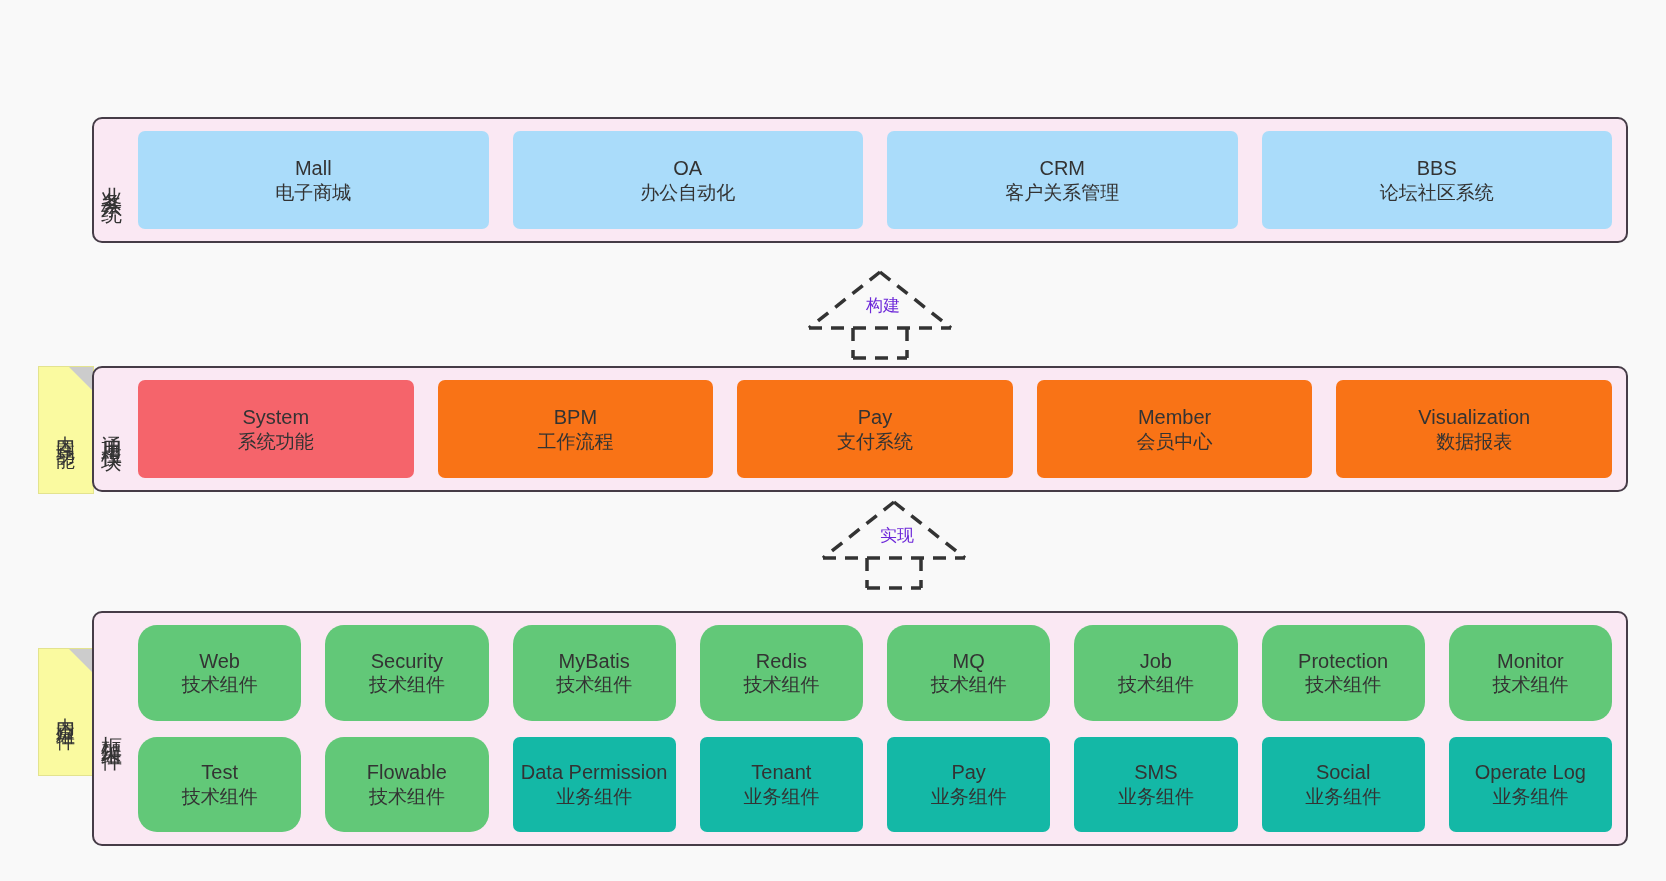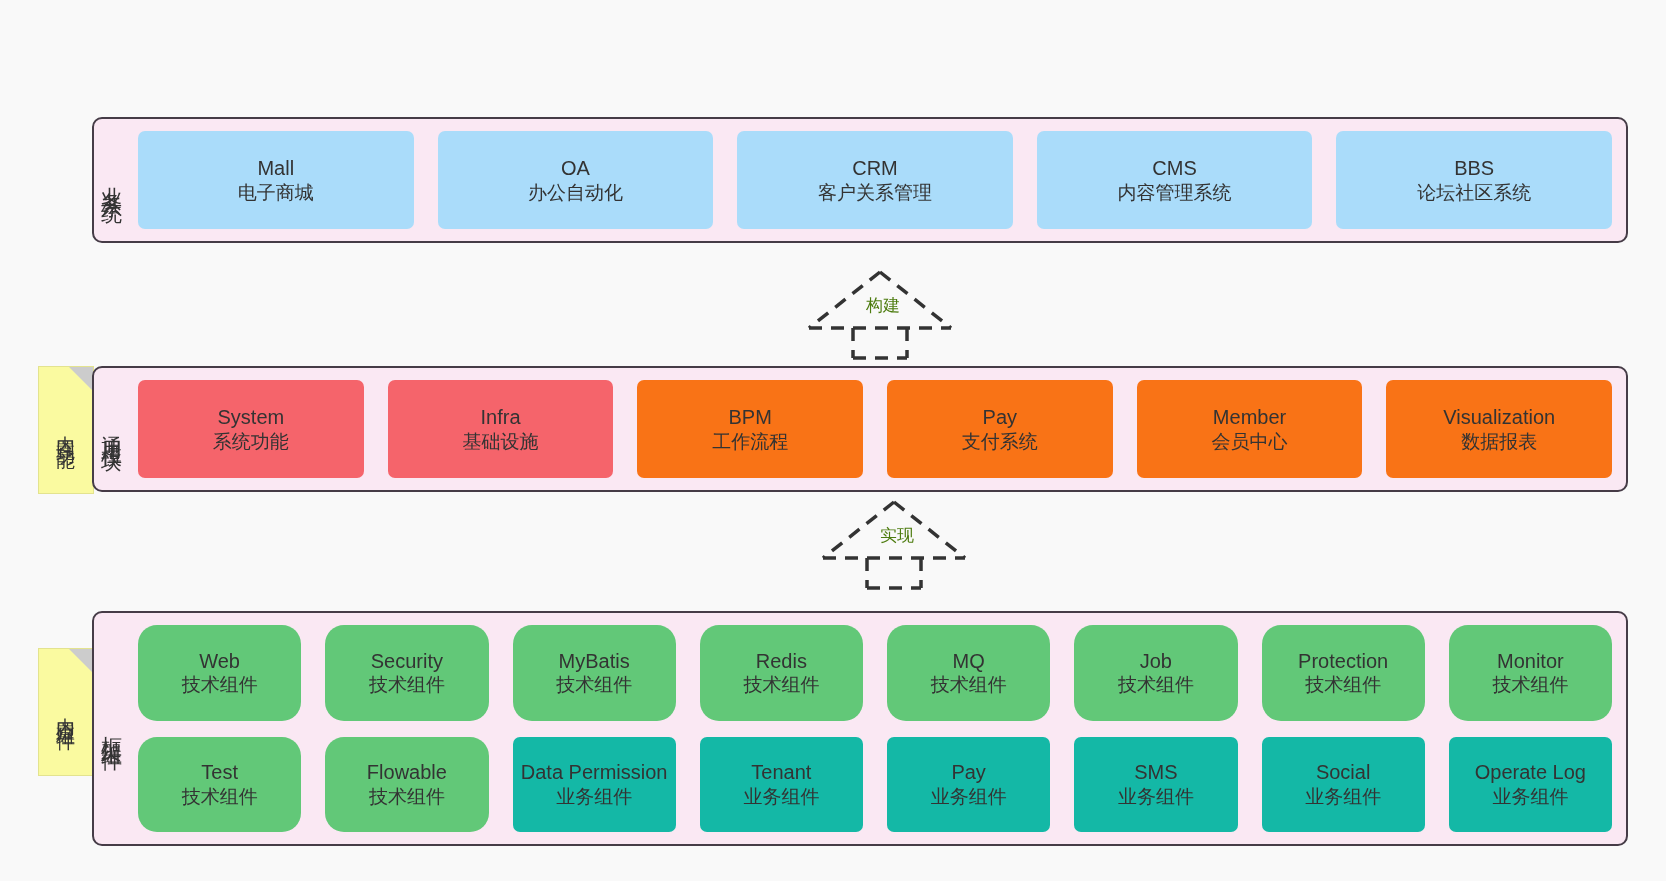--- a/index.html
+++ b/index.html
@@ -106,21 +106,21 @@
   }
 
   
   .arrow {
     position: absolute;
     pointer-events: none;
   }
   .arrow-label {
     position: absolute;
     font-size: 17px;
-    color: #4d7c0f;
+    color: #6d28d9;
     background: transparent;
     white-space: nowrap;
   }
 </style>
 </head>
 <body>
 
 <div id="canvas">
 
   <div class="layer" id="layer-business" style="left:92px; top:117px; width:1536px; height:126px;">
@@ -131,24 +131,20 @@
           <span class="en">Mall</span>
           <span class="cn">电子商城</span>
         </div>
         <div class="card c-blue">
           <span class="en">OA</span>
           <span class="cn">办公自动化</span>
         </div>
         <div class="card c-blue">
           <span class="en">CRM</span>
           <span class="cn">客户关系管理</span>
-        </div>
-        <div class="card c-blue">
-          <span class="en">CMS</span>
-          <span class="cn">内容管理系统</span>
         </div>
         <div class="card c-blue">
           <span class="en">BBS</span>
           <span class="cn">论坛社区系统</span>
         </div>
       </div>
     </div>
   </div>
 
   <svg class="arrow" style="left:800px; top:268px; width:160px; height:92px;" viewBox="0 0 160 92">
@@ -167,24 +163,20 @@
   </div>
 
   <div class="layer" id="layer-common" style="left:92px; top:366px; width:1536px; height:126px;">
     <div class="layer-title">通用模块</div>
     <div class="cards">
       <div class="card-row">
         <div class="card c-red">
           <span class="en">System</span>
           <span class="cn">系统功能</span>
         </div>
-        <div class="card c-red">
-          <span class="en">Infra</span>
-          <span class="cn">基础设施</span>
-        </div>
         <div class="card c-pink">
           <span class="en">BPM</span>
           <span class="cn">工作流程</span>
         </div>
         <div class="card c-pink">
           <span class="en">Pay</span>
           <span class="cn">支付系统</span>
         </div>
         <div class="card c-pink">
           <span class="en">Member</span>

